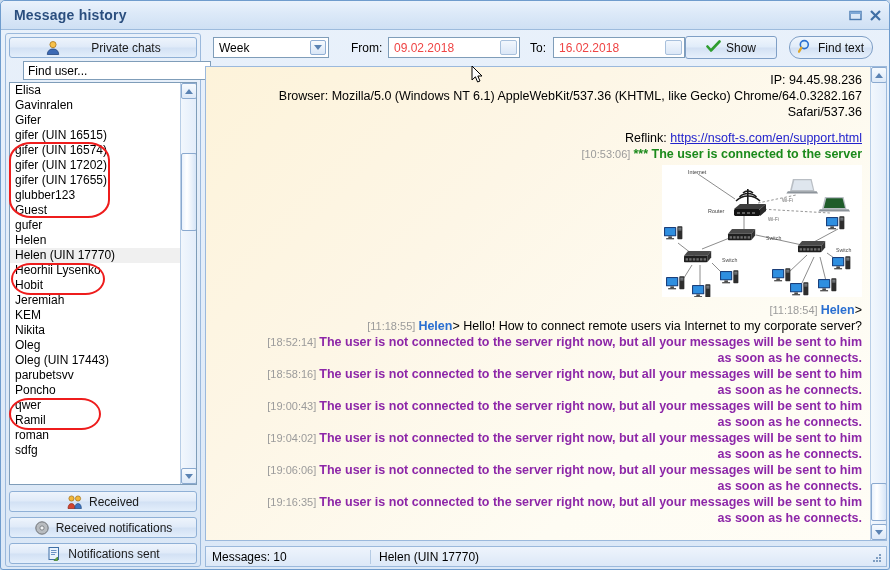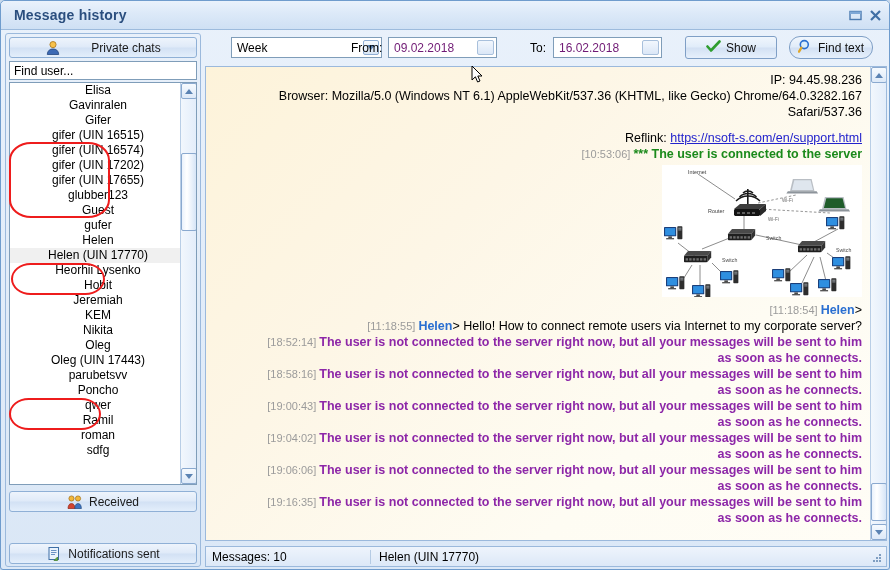--- a/index.html
+++ b/index.html
@@ -56,40 +56,40 @@
     font-size: 12px; color: #1a1a1a;
     cursor: default;
   }
   .panelbtn .ico { width: 16px; height: 16px; margin-right: 6px; display:inline-block; }
   #tab-private { top: 3px; gap: 24px; }
   #btn-chatrooms { top: 457px; }
   #btn-received { top: 483px; }
   #btn-sent { top: 509px; }
 
   #find-user {
-    position: absolute; left: 3px; top: 27px; width: 188px; height: 19px;
+    position: absolute; left: 17px; top: 27px; width: 188px; height: 19px;
     background: #ffffff; border: 1px solid #7f9db9;
     font-family: "Liberation Sans", sans-serif; font-size: 12px;
     color: #0f172a; padding: 0 4px; outline: none;
   }
   #find-user::placeholder { color: #000; opacity: 1; }
 
   #userlist-wrap {
     position: absolute; left: 3px; top: 48px; width: 188px; height: 403px;
     background: #fff; border: 1px solid #7f9db9;
     overflow: hidden;
   }
   #userlist {
     position: absolute; left: 0; top: 0; width: 171px; height: 401px;
     overflow: hidden;
   }
   .user-row {
     height: 15px; line-height: 15px;
     padding-left: 5px; font-size: 12px; color: #000;
-    white-space: nowrap; cursor: default; text-align: center;
+    white-space: nowrap; cursor: default;
   }
   .user-row.sel { background: #f0f0f0; }
 
   
   .vsb {
     position: absolute; width: 16px;
     background: linear-gradient(90deg,#f2f7fd,#e3edfa);
     border-left: 1px solid #b9cee6;
   }
   #userlist-sb { right: 0; top: 0; height: 401px; }
@@ -110,36 +110,36 @@
   }
   .tri { width:0;height:0; }
   .tri.up { border-left:4px solid transparent;border-right:4px solid transparent;border-bottom:5px solid #5b83b3; }
   .tri.down { border-left:4px solid transparent;border-right:4px solid transparent;border-top:5px solid #5b83b3; }
 
   
   #toolbar {
     position: absolute; left: 204px; top: 33px; width: 682px; height: 30px;
   }
   #combo-period {
-    position: absolute; left: 8px; top: 3px; width: 151px; height: 21px;
+    position: absolute; left: 8px; top: 3px; width: 116px; height: 21px;
     background: #fff; border: 1px solid #7f9db9;
-    font-size: 12px; color: #000; margin-left: 18px;
+    font-size: 12px; color: #000;
   }
   #combo-period .val { position:absolute; left:5px; top:3px; }
   #combo-period .arrow {
     position: absolute; right: 2px; top: 2px; width: 16px; height: 15px;
     background: linear-gradient(180deg,#f8fbfe,#d9e6f6);
     border: 1px solid #90aed3; border-radius: 2px;
     display:flex;align-items:center;justify-content:center;
   }
   .fld-label { position:absolute; top:7px; font-size:12px; color:#000; }
   .datefield {
-    position: absolute; top: 3px; width: 109px; height: 21px;
+    position: absolute; top: 3px; width: 132px; height: 21px;
     background: #fff; border: 1px solid #7f9db9;
-    font-size: 12px; color: #701a75;
+    font-size: 12px; color: #ef4444;
   }
   .datefield .val { position:absolute; left:5px; top:3px; }
   .datefield .spin {
     position:absolute; right:2px; top:2px; width:17px; height:15px;
     background: linear-gradient(180deg,#f2f7fd,#dbe7f7);
     border:1px solid #a8c0dc; border-radius:2px;
   }
   #lbl-from { left: 146px; }
   #fld-from { left: 183px; }
   #lbl-to   { left: 325px; }
@@ -281,20 +281,29 @@
         <svg width="16" height="16" viewBox="0 0 16 16">
           <circle cx="4.5" cy="4.5" r="2.6" fill="#f2b73a" stroke="#9c6d18" stroke-width=".7"></circle>
           <path d="M1 14.5 C1.2 10.8 2.8 9.6 4.5 9.6 C6.2 9.6 7.8 10.8 8 14.5 Z" fill="#d2452f" stroke="#8e2417" stroke-width=".7"></path>
           <circle cx="11" cy="4.5" r="2.6" fill="#f2b73a" stroke="#9c6d18" stroke-width=".7"></circle>
           <path d="M7.8 14.5 C8 10.8 9.4 9.6 11 9.6 C12.7 9.6 14.2 10.8 14.4 14.5 Z" fill="#3c74c0" stroke="#21487e" stroke-width=".7"></path>
         </svg>
       </span>
       <span>Received</span>
     </div>
 
+    <div class="panelbtn" id="btn-received">
+      <span class="ico">
+        <svg width="16" height="16" viewBox="0 0 16 16">
+          <circle cx="8" cy="8" r="6.2" fill="#b8bcc0" stroke="#6e7276" stroke-width="1"></circle>
+          <circle cx="8" cy="8" r="2.1" fill="#f2f4f6" stroke="#6e7276" stroke-width=".8"></circle>
+        </svg>
+      </span>
+      <span>Received notifications</span>
+    </div>
 
     <div class="panelbtn" id="btn-sent">
       <span class="ico">
         <svg width="16" height="16" viewBox="0 0 16 16">
           <rect x="3" y="1.5" width="9.5" height="12" fill="#eaf3fd" stroke="#3f6fa5" stroke-width="1"></rect>
           <path d="M5 4.5h5.5M5 6.5h5.5M5 8.5h4" stroke="#5c87bd" stroke-width=".9"></path>
           <path d="M8 14.5 L11.5 11 L11.5 14.5 Z" fill="#63b23f" stroke="#3c7a22" stroke-width=".7"></path>
         </svg>
       </span>
       <span>Notifications sent</span>

